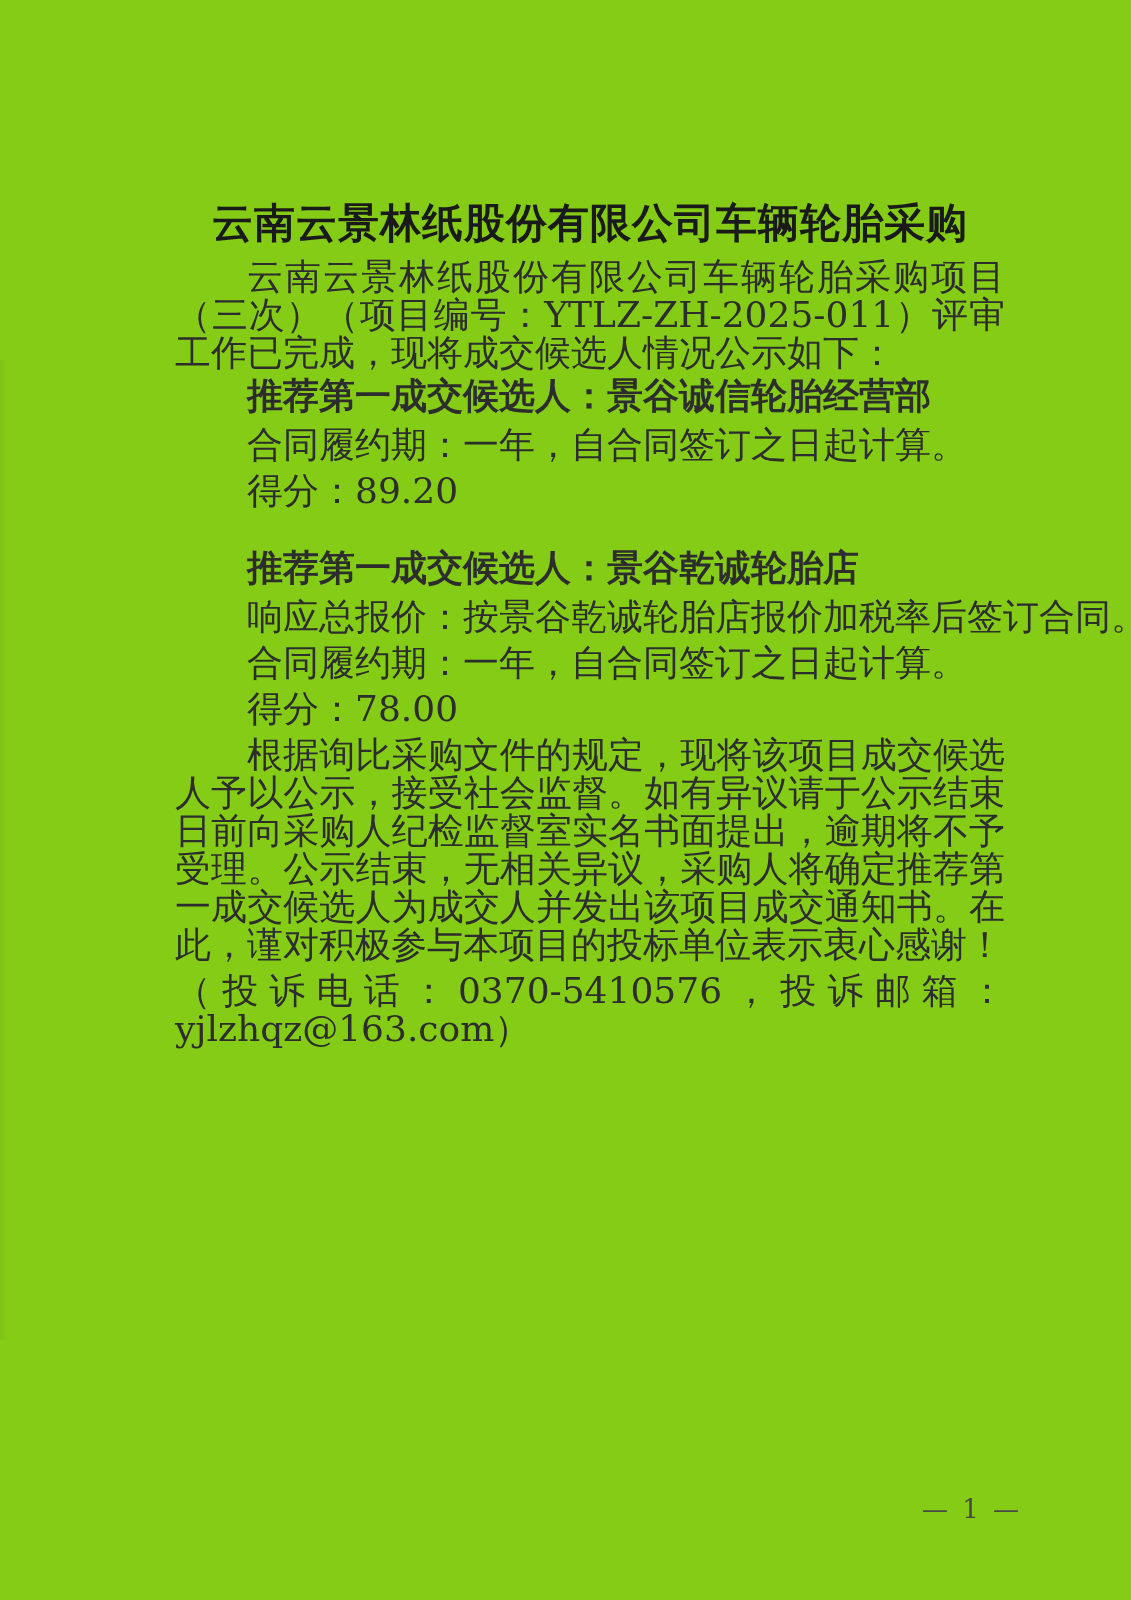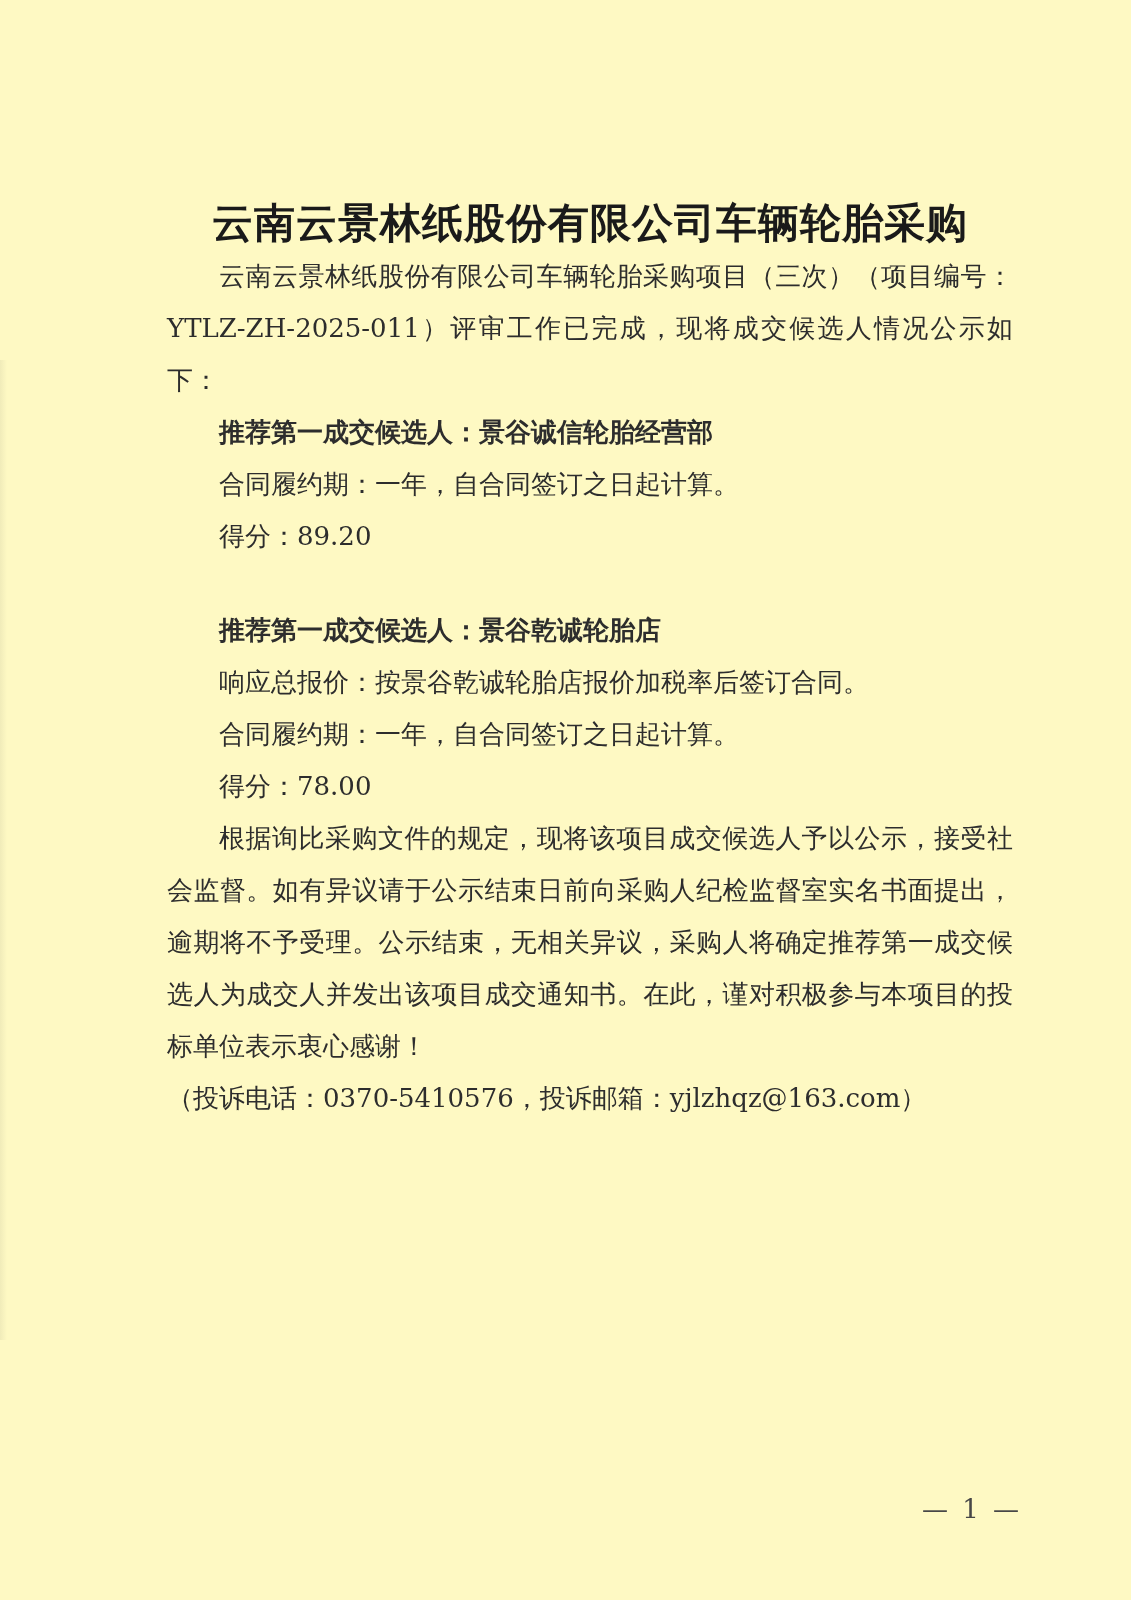--- a/index.html
+++ b/index.html
@@ -5,21 +5,21 @@
   html, body {
     margin: 0;
     padding: 0;
     background: #e9e9e7;
   }
   .page {
     position: relative;
     width: 1131px;
     height: 1600px;
     margin: 0 auto;
-    background: #fef9c3;
+    background: #84cc16;
     overflow: hidden;
     font-family: "DejaVu Serif", "Liberation Serif", serif;
     color: #2b2b2b;
   }
   
   .scan-edge {
     position: absolute;
     left: 0;
     top: 360px;
     width: 7px;
@@ -36,31 +36,31 @@
     margin: 197px 0 0 0;
     text-align: center;
     font-size: 41px;
     line-height: 53px;
     font-weight: bold;
     color: #1a1a1a;
     letter-spacing: 1px;
   }
   .doc-title .t-line { display: block; }
   p.body {
-    margin: 0;
-    font-size: 26px;
-    line-height: 52px;
+    margin: 8px;
+    font-size: 36px;
+    line-height: 38px;
     text-align: justify;
     color: #2d2d2d;
   }
   .intro { margin-top: 76px; }
   .indent { text-indent: 2em; }
   .nowrap { white-space: nowrap; text-align: left; }
   .cand-heading {
-    font-family: Liberation Sans, sans-serif;
+    font-family: Liberation Mono, monospace;
     font-weight: bold;
     color: #161616;
   }
   .section-2 { margin-top: 42px; }
   .closing { margin-top: 52px; }
   .contact { text-align: left; }
   .page-number {
     position: absolute;
     top: 1494px;
     left: 922px;

